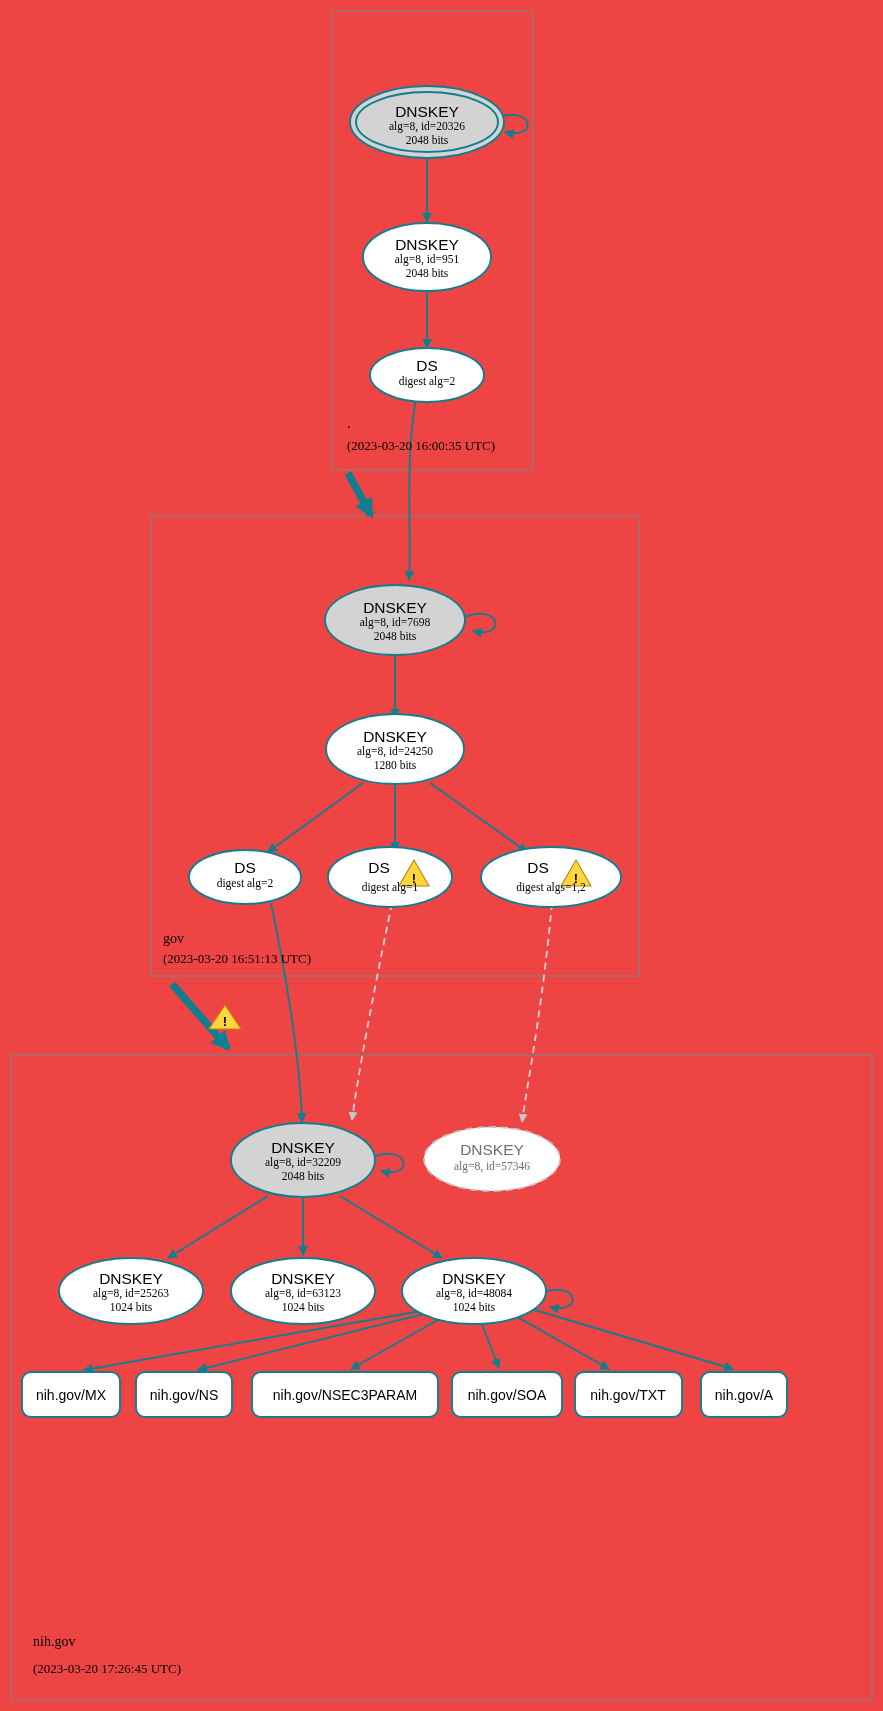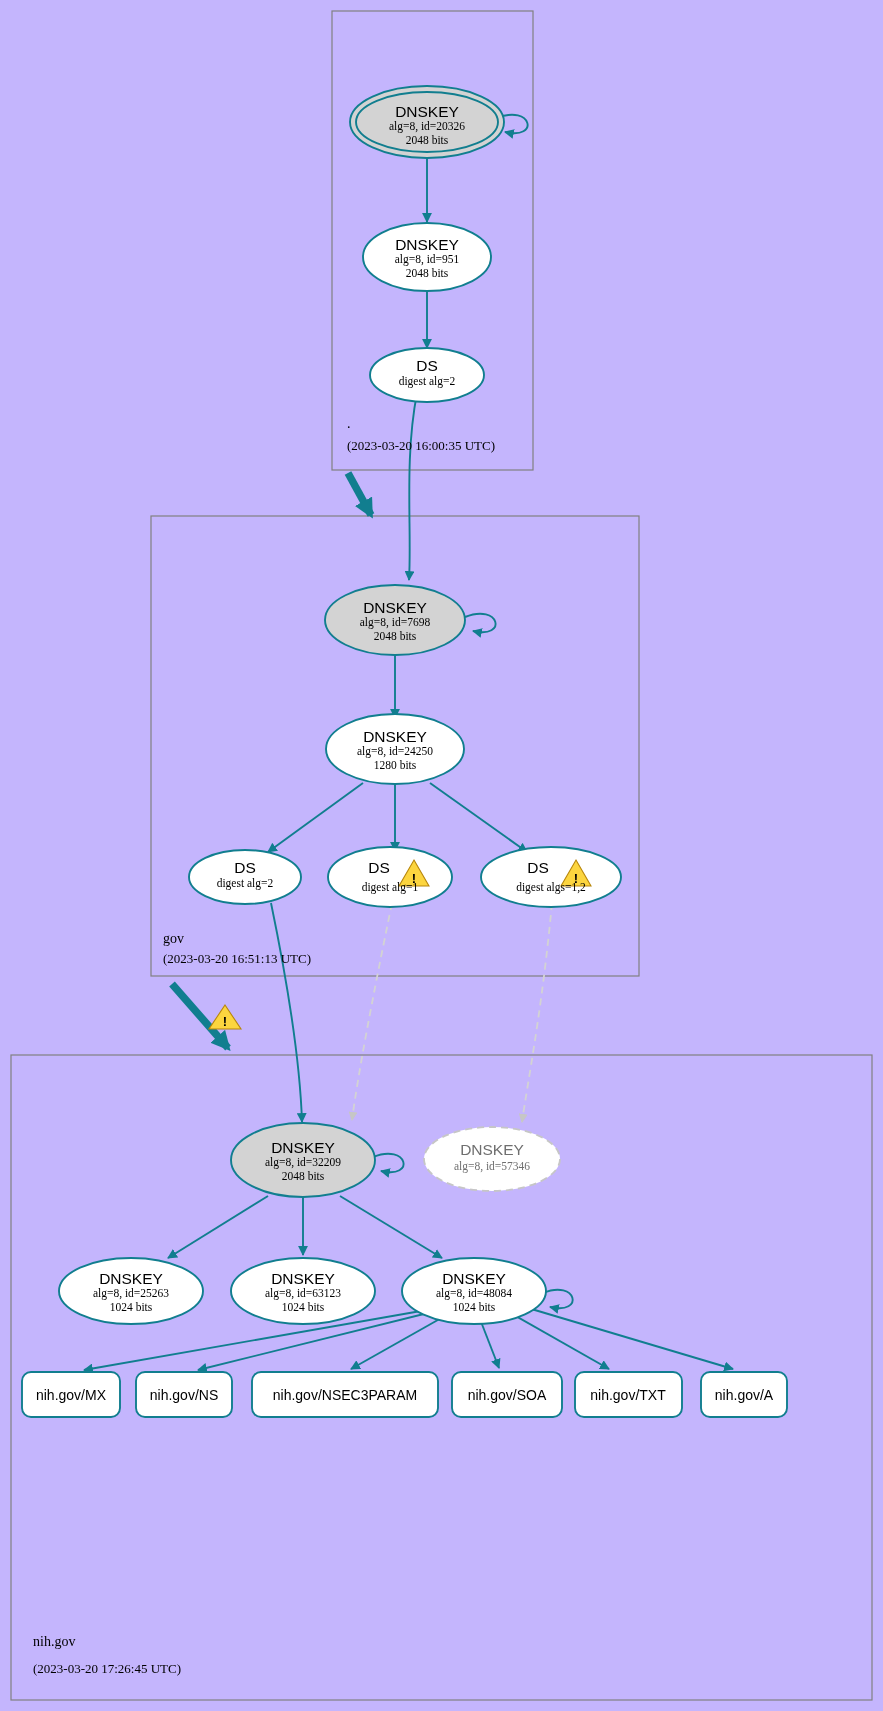--- a/index.html
+++ b/index.html
@@ -4,21 +4,21 @@
 <style>
   html, body {
     margin: 0;
     padding: 0;
     background: #ffffff;
   }
   #stage {
     position: relative;
     width: 883px;
     height: 1711px;
-    background: #c4b5fd;
+    background: #ef4444;
     font-family: "Liberation Sans", sans-serif;
     overflow: hidden;
   }
   svg#graph {
     position: absolute;
     left: 0;
     top: 0;
     width: 883px;
     height: 1711px;
   }

